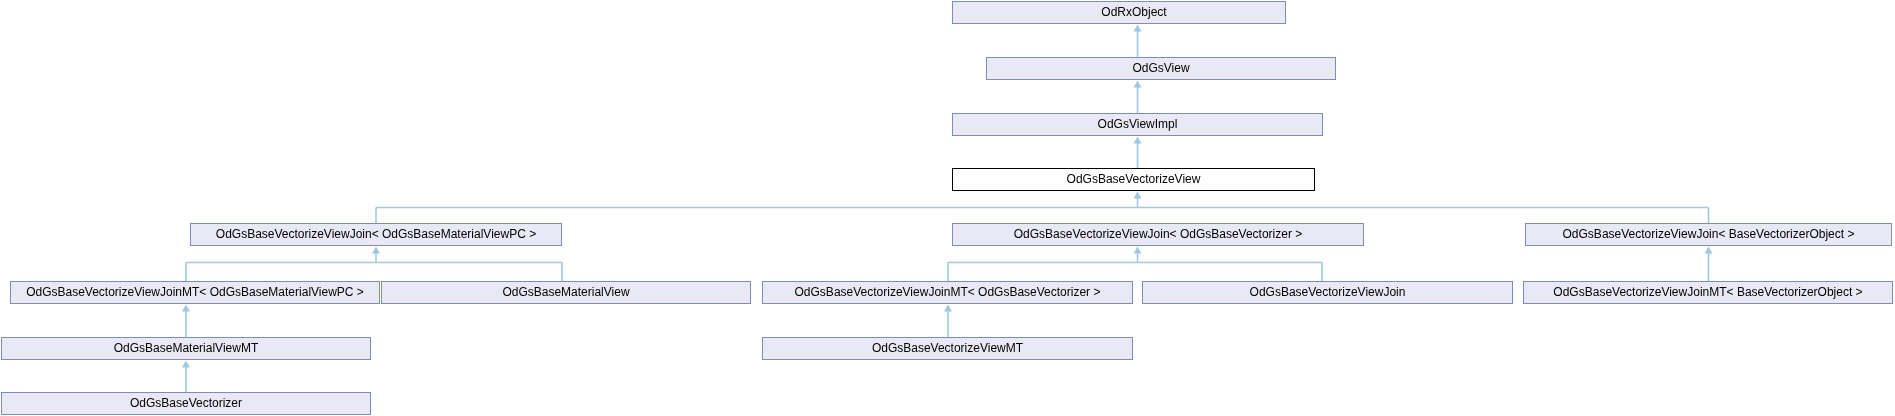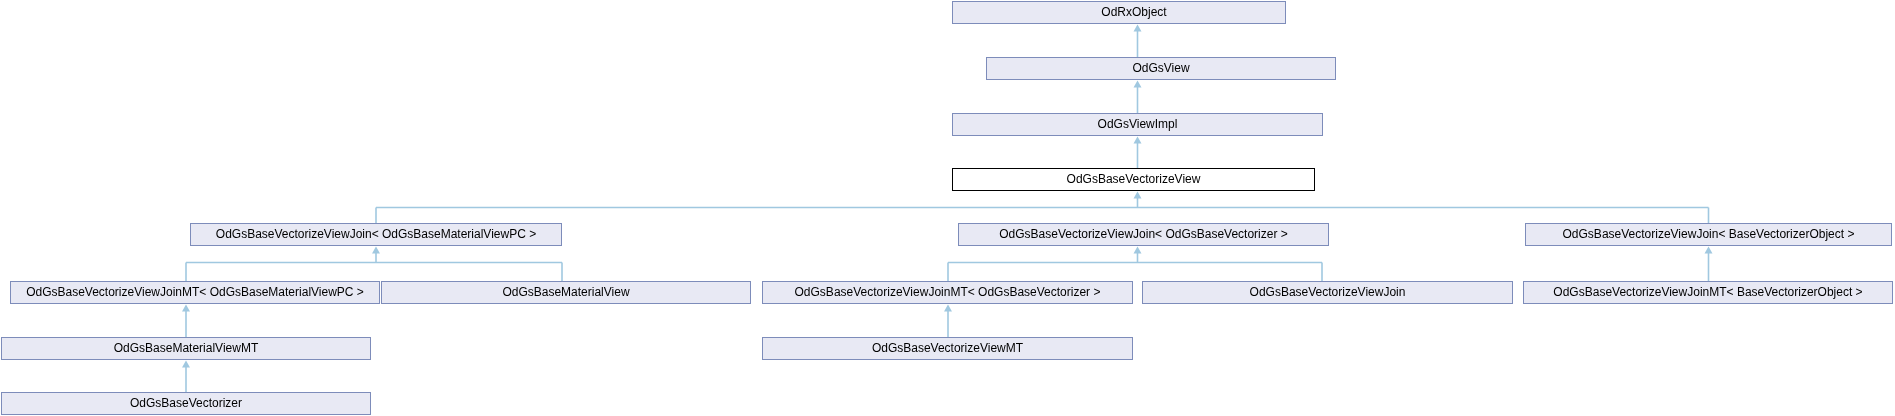--- a/index.html
+++ b/index.html
@@ -111,21 +111,21 @@
   <div class="node" style="left:952px;top:1px;width:334px;padding-left:30px;">OdRxObject</div>
 
   <div class="node" style="left:952px;top:57px;width:350px;margin-left:34px;">OdGsView</div>
 
   <div class="node" style="left:952px;top:113px;width:371px;">OdGsViewImpl</div>
 
   <div class="node highlight" style="left:952px;top:168px;width:363px;">OdGsBaseVectorizeView</div>
 
   <div class="node" style="left:190px;top:223px;width:372px;">OdGsBaseVectorizeViewJoin&lt; OdGsBaseMaterialViewPC &gt;</div>
 
-  <div class="node" style="left:952px;top:223px;width:371px;margin-left:6px;">OdGsBaseVectorizeViewJoin&lt; OdGsBaseVectorizer &gt;</div>
+  <div class="node" style="left:952px;top:223px;width:412px;">OdGsBaseVectorizeViewJoin&lt; OdGsBaseVectorizer &gt;</div>
 
   <div class="node" style="left:1525px;top:223px;width:367px;text-align:center;">OdGsBaseVectorizeViewJoin&lt; BaseVectorizerObject &gt;</div>
 
   <div class="node" style="left:10px;top:281px;width:370px;">OdGsBaseVectorizeViewJoinMT&lt; OdGsBaseMaterialViewPC &gt;</div>
 
   <div class="node" style="left:381px;top:281px;width:370px;">OdGsBaseMaterialView</div>
 
   <div class="node" style="left:762px;top:281px;width:371px;">OdGsBaseVectorizeViewJoinMT&lt; OdGsBaseVectorizer &gt;</div>
 
   <div class="node" style="left:1142px;top:281px;width:371px;">OdGsBaseVectorizeViewJoin</div>

